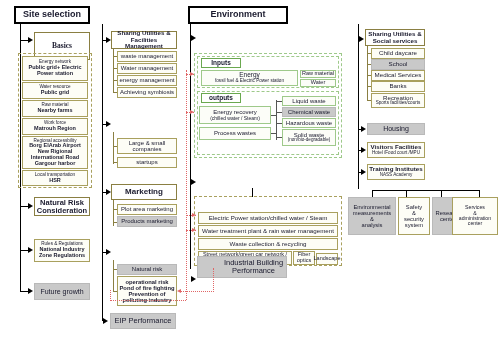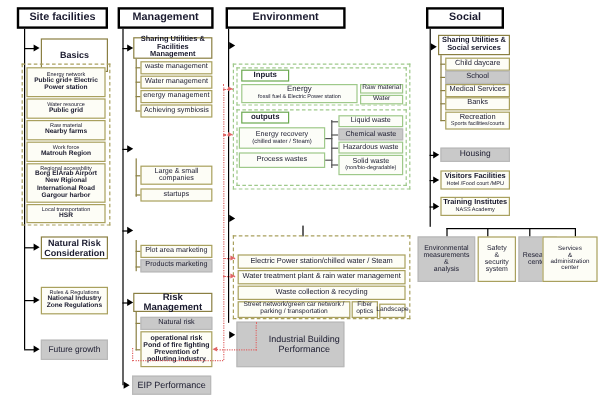--- a/index.html
+++ b/index.html
@@ -57,27 +57,27 @@
            border-left:4px solid #e06666;}
   .arrow-l-red{position:absolute;width:0;height:0;
            border-top:2.4px solid transparent;border-bottom:2.4px solid transparent;
            border-right:4px solid #e06666;}
 </style>
 </head>
 <body>
 
 <div class="canvas">
 
-  <div class="box hdr" style="left:14px;top:6px;width:76px;height:18px;">Site facilities</div>
+  <div class="box hdr" style="left:14px;top:6px;width:76px;height:18px;">Site selection</div>
 
   <div class="vline" style="left:20px;top:24px;height:267px;"></div>
 
   <div class="hline" style="left:20px;top:40px;width:9px;"></div>
   <div class="arrow-r" style="left:28px;top:37px;"></div>
-  <div class="box olive" style="left:34px;top:32px;width:56px;height:28px;">Basics</div>
+  <div class="box olive" style="left:34px;top:32px;width:56px;height:28px;font-family:Liberation Serif, serif;">Basics</div>
 
   <div class="dash-olive" style="left:18px;top:53px;width:74px;height:135px;"></div>
 
   <div class="box leaf two-line" style="left:22px;top:56px;width:66px;height:25px;">
     <span class="xs">Energy network</span>
     <span class="bold" style="white-space:pre-line;font-size:5.5px;">Public grid+ Electric
 Power station</span>
   </div>
 
   <div class="box leaf two-line" style="left:22px;top:82px;width:66px;height:17px;">
@@ -118,21 +118,20 @@
   <div class="box leaf two-line" style="left:34px;top:239px;width:56px;height:23px;">
     <span class="xs">Rules &amp; Regulations</span>
     <span class="bold" style="white-space:pre-line;font-size:5.5px;">National Industry
 Zone Regulations</span>
   </div>
 
   <div class="hline" style="left:20px;top:291px;width:9px;"></div>
   <div class="arrow-r" style="left:28px;top:288px;"></div>
   <div class="box grey" style="left:34px;top:283px;width:56px;height:17px;font-size:7px;">Future growth</div>
 
-  <div class="box hdr" style="left:98px;top:6px;width:80px;height:18px;">Management</div>
 
   <div class="vline" style="left:102px;top:24px;height:297px;"></div>
 
   <div class="hline" style="left:102px;top:40px;width:6px;"></div>
   <div class="arrow-r" style="left:106px;top:37px;"></div>
   <div class="box olive two-line" style="left:111px;top:31px;width:66px;height:18px;white-space:pre-line;font-size:6.2px;">Sharing Utilities  &amp;
 Facilities Management</div>
   <div class="vline-olive" style="left:113px;top:49px;height:44px;"></div>
 
   <div class="hline-olive" style="left:113px;top:56px;width:5px;"></div>
@@ -148,29 +147,29 @@
   <div class="arrow-r" style="left:106px;top:121px;"></div>
   <div class="vline-olive" style="left:113px;top:132px;height:32px;"></div>
   <div class="hline-olive" style="left:113px;top:146px;width:5px;"></div>
   <div class="box leaf" style="left:117px;top:138px;width:60px;height:16px;white-space:pre-line;">Large &amp; small
 companies</div>
   <div class="hline-olive" style="left:113px;top:162px;width:5px;"></div>
   <div class="box leaf" style="left:117px;top:157px;width:60px;height:11px;">startups</div>
 
   <div class="hline" style="left:102px;top:192px;width:6px;"></div>
   <div class="arrow-r" style="left:106px;top:189px;"></div>
+  <div class="box olive" style="left:111px;top:184px;width:66px;height:16px;font-size:8px;">Marketing</div>
   <div class="vline-olive" style="left:113px;top:200px;height:26px;"></div>
   <div class="hline-olive" style="left:113px;top:209px;width:5px;"></div>
   <div class="box leaf" style="left:117px;top:204px;width:60px;height:11px;">Plot area marketing</div>
   <div class="hline-olive" style="left:113px;top:222px;width:5px;"></div>
   <div class="box grey" style="left:117px;top:216px;width:60px;height:11px;font-size:6px;">Products marketing</div>
 
   <div class="hline" style="left:102px;top:252px;width:6px;"></div>
   <div class="arrow-r" style="left:106px;top:249px;"></div>
-  <div class="box olive" style="left:111px;top:244px;width:66px;height:16px;font-size:8px;">Risk Management</div>
   <div class="vline-olive" style="left:113px;top:260px;height:32px;"></div>
   <div class="hline-olive" style="left:113px;top:269px;width:5px;"></div>
   <div class="box grey" style="left:117px;top:264px;width:60px;height:11px;font-size:6px;">Natural risk</div>
   <div class="hline-olive" style="left:113px;top:291px;width:5px;"></div>
   <div class="box leaf" style="left:117px;top:276px;width:60px;height:30px;white-space:pre-line;font-weight:bold;font-size:5.8px;">operational risk
 Pond of fire fighting
 Prevention of
 polluting industry</div>
 
   <div class="arrow-r" style="left:103px;top:318px;"></div>
@@ -225,24 +224,23 @@
   <div class="box leaf" style="left:198px;top:212px;width:140px;height:12px;font-size:6.2px;">Electric Power station/chilled water / Steam</div>
   <div class="box leaf" style="left:198px;top:225px;width:140px;height:12px;font-size:6.2px;">Water treatment plant &amp; rain water management</div>
   <div class="box leaf" style="left:198px;top:238px;width:140px;height:12px;font-size:6.2px;">Waste collection &amp; recycling</div>
   <div class="box leaf" style="left:198px;top:251px;width:94px;height:14px;white-space:pre-line;font-size:5.5px;">Street network/green car network /
 parking / transportation</div>
   <div class="box leaf" style="left:293px;top:251px;width:22px;height:14px;white-space:pre-line;font-size:5.5px;">Fiber
 optics</div>
   <div class="box leaf" style="left:316px;top:253px;width:22px;height:12px;font-size:5.5px;">Landscape</div>
 
   <div class="arrow-r" style="left:191px;top:276px;"></div>
-  <div class="box grey two-line" style="left:197px;top:268px;width:90px;height:38px;white-space:pre-line;font-size:7.5px;padding-left:23px;">Industrial Building
+  <div class="box grey two-line" style="left:197px;top:256px;width:90px;height:22px;white-space:pre-line;font-size:7.5px;padding-left:23px;">Industrial Building
 Performance</div>
 
-  <div class="box hdr" style="left:355px;top:6px;width:65px;height:18px;">Social</div>
 
   <div class="vline" style="left:358px;top:24px;height:165px;"></div>
 
   <div class="arrow-r" style="left:359px;top:36px;"></div>
   <div class="box olive two-line" style="left:365px;top:29px;width:60px;height:17px;white-space:pre-line;font-size:6.2px;">Sharing Utilities  &amp;
 Social services</div>
   <div class="vline-olive" style="left:367px;top:46px;height:55px;"></div>
 
   <div class="hline-olive" style="left:367px;top:53px;width:5px;"></div>
   <div class="box leaf" style="left:371px;top:48px;width:54px;height:11px;font-size:6.2px;">Child daycare</div>

